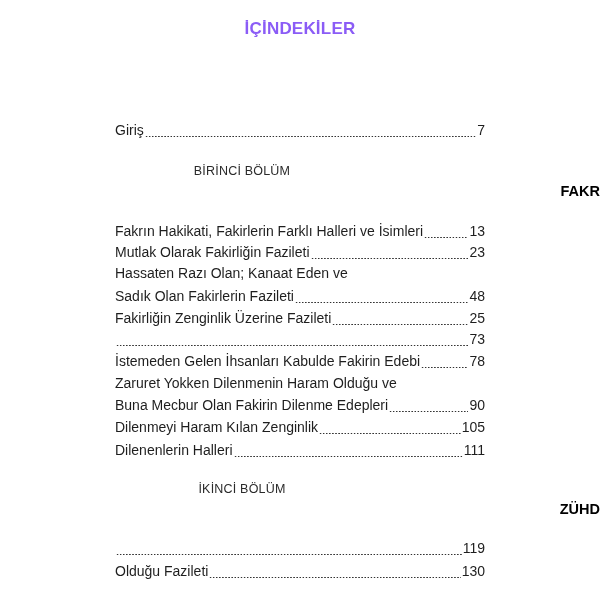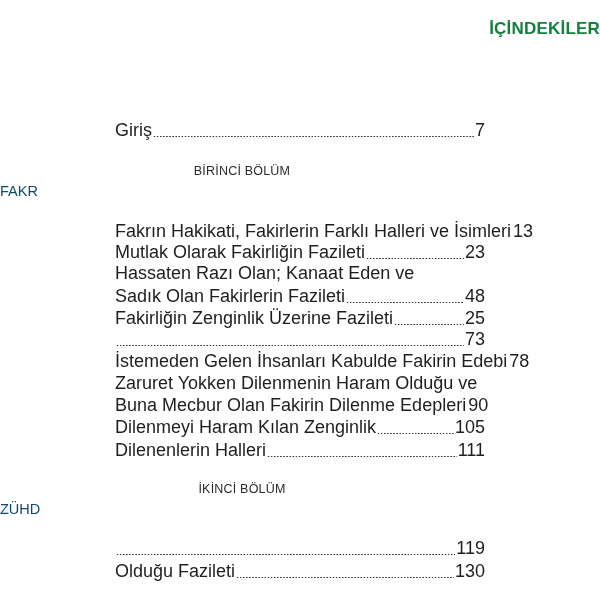--- a/index.html
+++ b/index.html
@@ -2,32 +2,32 @@
 <html><head>
   <meta charset="utf-8">
   <style>
     html, body { margin: 0; padding: 0; }
     body {
       width: 600px; height: 600px; background: #ffffff; position: relative; overflow: hidden;
       font-family: "Liberation Sans", sans-serif; color: #1e1e1e;
     }
     .abs { position: absolute; }
     .title {
-      left: 0; width: 600px; top: 19px; text-align: right;
-      font-weight: bold; font-size: 17px; letter-spacing: 0.2px; color: #15803d;
+      left: 0; width: 600px; top: 19px; text-align: center;
+      font-weight: bold; font-size: 17px; letter-spacing: 0.2px; color: #8b5cf6;
     }
     .part-label {
       left: 0; width: 484px; text-align: center; font-size: 12.5px; color: #2a2a2a; letter-spacing: 0.2px;
     }
     .part-title {
-      left: 0; width: 600px; text-align: left; font-size: 14.5px; font-weight: normal; color: #0c4a6e;
+      left: 0; width: 600px; text-align: right; font-size: 14.5px; font-weight: bold; color: #000000;
     }
     .entry {
       left: 115px; width: 370px; height: 18px; display: flex; align-items: flex-end;
-      font-size: 18px; line-height: 18px; color: #1e1e1e;
+      font-size: 14px; line-height: 18px; color: #1e1e1e;
     }
     .entry .label { white-space: nowrap; flex: 0 0 auto; }
     .entry .dots {
       flex: 1 1 auto; height: 18px; margin: 0 1px;
       background-image: radial-gradient(circle, #333 0.7px, transparent 0.9px);
       background-size: 3.1px 3px; background-repeat: repeat-x; background-position: 0 13.5px;
     }
     .entry .page { flex: 0 0 auto; white-space: nowrap; }
   </style>
 </head>

